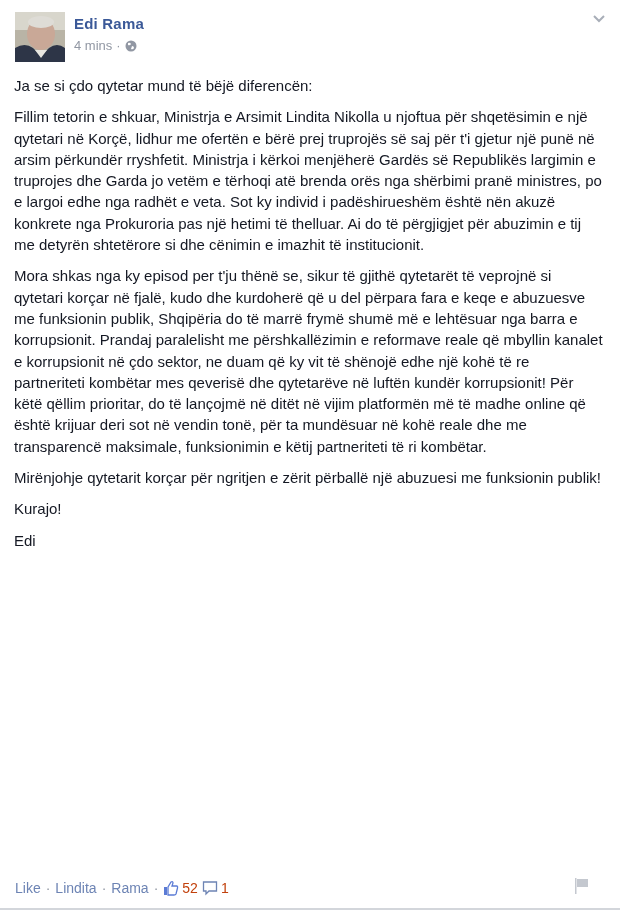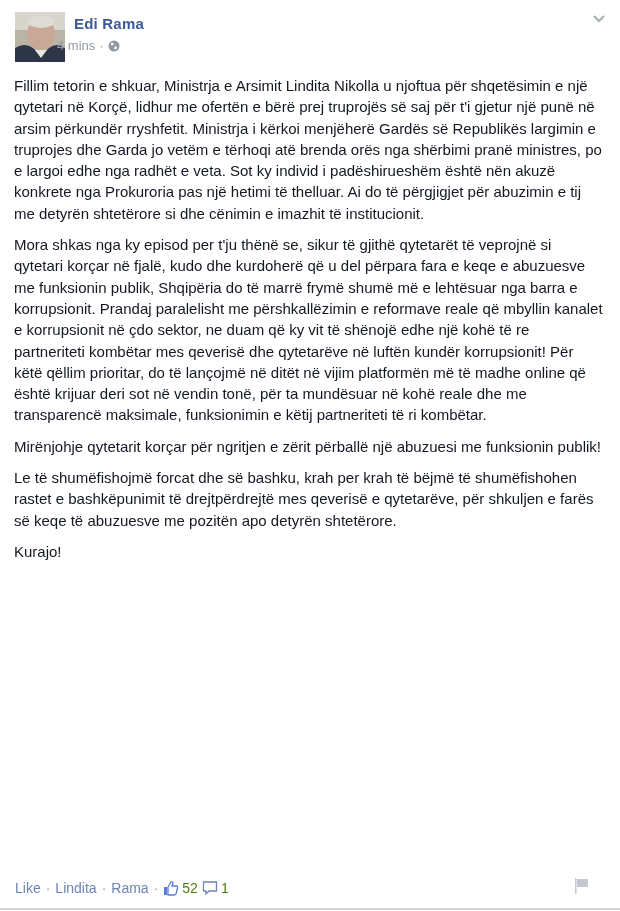--- a/index.html
+++ b/index.html
@@ -1,29 +1,29 @@
 <!DOCTYPE html>
 <html><head>
 <meta charset="utf-8">
 <style>
   html, body { margin:0; padding:0; }
   body { width:620px; height:911px; background:#ffffff; font-family:"Liberation Sans", sans-serif; overflow:hidden; position:relative; }
   .post { position:absolute; left:0; top:0; width:617px; height:908px; background:#fff; border-right:1px solid #e5e6e9; border-bottom:2px solid #d3d6db;padding-left:13px; }
   .avatar { position:absolute; left:15px; top:12px; width:50px; height:50px; overflow:hidden; background:#8a8f95; }
   .avatar svg { display:block; }
   .name { position:absolute; left:74px; top:15px; font-size:15px; font-weight:bold; color:#3b5998; letter-spacing:0.2px; }
-  .meta { position:absolute; left:57px; top:38px; font-size:13px; color:#9197a3; display:flex; align-items:center; gap:4px; }
+  .meta { position:absolute; left:74px; top:38px; font-size:13px; color:#9197a3; display:flex; align-items:center; gap:4px; }
   .globe { display:inline-block; width:12px; height:12px; }
   .chev { position:absolute; left:592px; top:14px; width:14px; height:10px; }
   .body { position:absolute; left:14px; top:75px; width:590px; font-size:15px; line-height:21.3px; color:#141823; }
   .body p { margin:0 0 10px 0; }
   .actions { position:absolute; left:15px; top:880px; font-size:14px; color:#6d84b4; display:flex; align-items:center; }
   .actions .sep { color:#9197a3; margin:0 5px; }
   .actions .link { color:#6d84b4; cursor:pointer; }
-  .count { color:#4d7c0f; display:inline-flex; align-items:center; gap:3px; margin-right:4px; }
+  .count { color:#c2410c; display:inline-flex; align-items:center; gap:3px; margin-right:4px; }
   .flag { position:absolute; left:574px; top:877px; width:16px; height:18px; }
 </style>
 </head>
 <body>
 
 <div class="post">
   <div class="avatar">
     <svg width="50" height="50" viewBox="0 0 50 50">
       <rect width="50" height="50" fill="#b9b4a6"></rect>
       <rect x="0" y="0" width="50" height="18" fill="#d8d6cc"></rect>
@@ -42,25 +42,26 @@
       <circle cx="6" cy="6" r="5.5" fill="#9197a3"></circle>
       <path d="M3 3 Q5 2 6 4 Q5 6 3 5 Z M7 6 Q9 6 9 8 Q8 10 6 9 Z" fill="#ffffff"></path>
     </svg>
   </div>
 
   <svg class="chev" viewBox="0 0 14 10">
     <path d="M2 2 L7 7 L12 2" stroke="#a8aeb8" stroke-width="2" fill="none"></path>
   </svg>
 
   <div class="body">
+    <p>Ja se si çdo qytetar mund të bëjë diferencën:</p>
     <p>Fillim tetorin e shkuar, Ministrja e Arsimit Lindita Nikolla u njoftua për shqetësimin e një qytetari në Korçë, lidhur me ofertën e bërë prej truprojës së saj për t'i gjetur një punë në arsim përkundër rryshfetit. Ministrja i kërkoi menjëherë Gardës së Republikës largimin e truprojes dhe Garda jo vetëm e tërhoqi atë brenda orës nga shërbimi pranë ministres, po e largoi edhe nga radhët e veta. Sot ky individ i padëshirueshëm është nën akuzë konkrete nga Prokuroria pas një hetimi të thelluar. Ai do të përgjigjet për abuzimin e tij me detyrën shtetërore si dhe cënimin e imazhit të institucionit.</p>
     <p>Mora shkas nga ky episod per t'ju thënë se, sikur të gjithë qytetarët të veprojnë si qytetari korçar në fjalë, kudo dhe kurdoherë që u del përpara fara e keqe e abuzuesve me funksionin publik, Shqipëria do të marrë frymë shumë më e lehtësuar nga barra e korrupsionit. Prandaj paralelisht me përshkallëzimin e reformave reale që mbyllin kanalet e korrupsionit në çdo sektor, ne duam që ky vit të shënojë edhe një kohë të re partneriteti kombëtar mes qeverisë dhe qytetarëve në luftën kundër korrupsionit! Për këtë qëllim prioritar, do të lançojmë në ditët në vijim platformën më të madhe online që është krijuar deri sot në vendin tonë, për ta mundësuar në kohë reale dhe me transparencë maksimale, funksionimin e këtij partneriteti të ri kombëtar.</p>
     <p>Mirënjohje qytetarit korçar për ngritjen e zërit përballë një abuzuesi me funksionin publik!</p>
-    <p>Le të shumëfishojmë forcat dhe së bashku, krah per krah të bëjmë të shumëfishohen rastet e bashkëpunimit të drejtpërdrejtë mes qeverisë e qytetarëve, për shkuljen e farës së keqe të abuzuesve me pozitën apo detyrën shtetërore.</p>
     <p>Kurajo!</p>
+    <p>Edi</p>
   </div>
 
   <div class="actions">
     <span class="link">Like</span>
     <span class="sep">·</span>
     <span class="link">Lindita</span>
     <span class="sep">·</span>
     <span class="link">Rama</span>
     <span class="sep">·</span>
     <span class="count">

